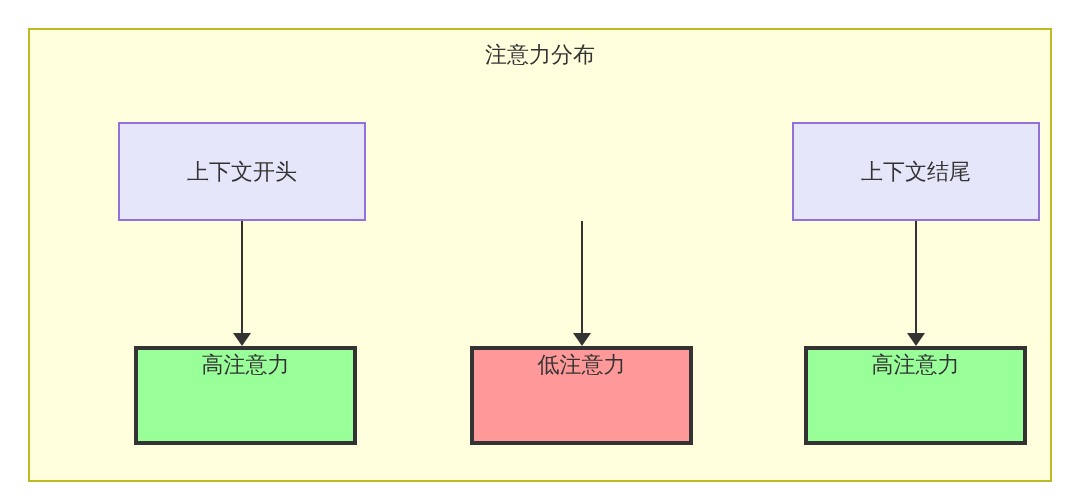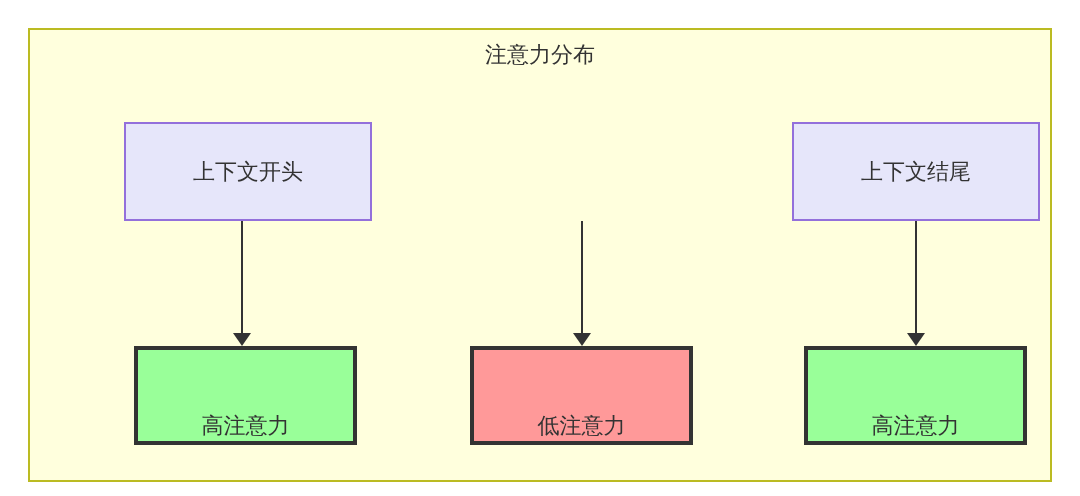--- a/index.html
+++ b/index.html
@@ -54,33 +54,33 @@
     height: 99px;
     background: #e6e6fa;
     border: 2px solid #9370db;
     display: flex;
     align-items: center;
     justify-content: center;
     font-size: 22px;
     color: #333333;
     white-space: nowrap;
   }
-  .node-top.c1 { left: 88px;  top: 92px; margin-left: 6px; }
+  .node-top.c1 { left: 88px;  top: 92px; }
   .node-top.c2 { left: 428px; top: 92px; }
   .node-top.c3 { left: 762px; top: 92px; }
 
   
   .node-bottom {
     position: absolute;
     box-sizing: border-box;
     width: 223px;
     height: 99px;
     border: 4px solid #333333;
     display: flex;
-    align-items: flex-end;
+    align-items: flex-start;
     justify-content: center;
     font-size: 22px;
     color: #333333;
     white-space: nowrap;
   }
   .node-bottom.c1 { left: 104px; top: 316px; background: #99ff99; }
   .node-bottom.c2 { left: 440px; top: 316px; background: #ff9999; }
   .node-bottom.c3 { left: 774px; top: 316px; background: #99ff99; }
 
   

